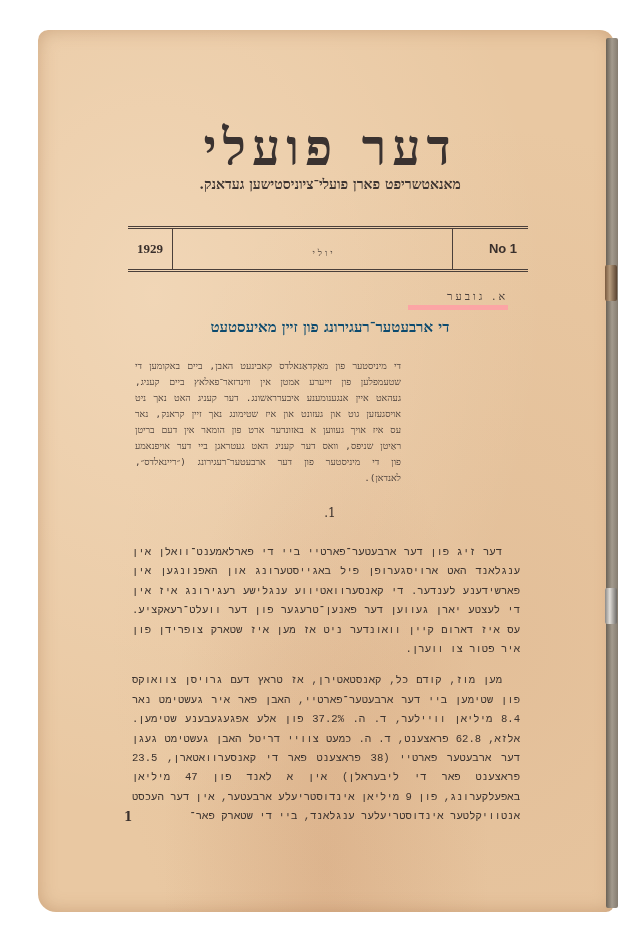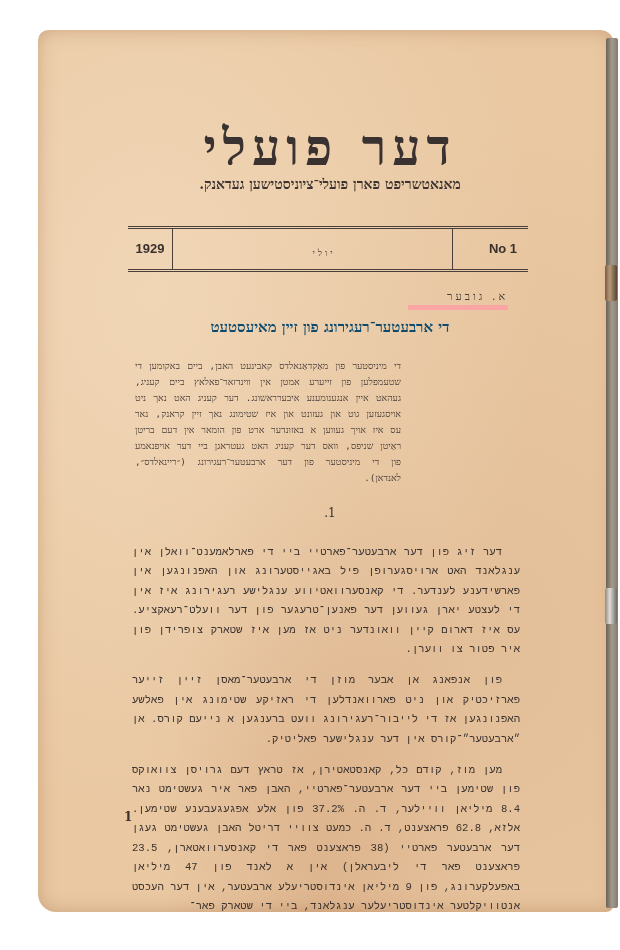--- a/index.html
+++ b/index.html
@@ -38,21 +38,21 @@
     position: absolute; left: 130px; top: 176px; width: 400px; text-align: center;
     direction: rtl; font-size: 14px; color: #3d3431; font-weight: bold;
   }
   .issue-box {
     position: absolute; left: 128px; top: 226px; width: 400px; height: 40px;
     border-top: 3px double #4a3f3a; border-bottom: 3px double #4a3f3a;
   }
   .issue-year {
     position: absolute; left: 0; top: 0; width: 44px; height: 40px;
     border-right: 1.5px solid #4a3f3a; line-height: 40px; text-align: center;
-    font-family: Liberation Sans, sans-serif; font-weight: bold; font-size: 13px; color: #3a302c;
+    font-family: Liberation Serif, serif; font-weight: bold; font-size: 13px; color: #3a302c;
   }
   .issue-month {
     position: absolute; left: 46px; top: 4px; width: 300px; height: 40px;
     line-height: 40px; text-align: center; direction: rtl; font-size: 9px; letter-spacing: 3px; color: #4a3f3a;
   }
   .issue-no {
     position: absolute; right: 0; top: 0; width: 50px; height: 40px;
     border-left: 1.5px solid #4a3f3a; line-height: 40px; text-align: center;
     font-family: "Liberation Sans", sans-serif; font-weight: bold; font-size: 13px; color: #3a302c; padding-left: 25px;
   }
@@ -105,17 +105,16 @@
 <div class="article-title">די ארבעטער־רעגירונג פון זיין מאיעסטעט</div>
 
 <div class="epigraph">
   <p>די מיניסטער פון מאַקדאַנאלדס קאבינעט האבן, ביים באקומען די שטעמפלען פון זייערע אמטן אין ווינדזאר־פאלאץ ביים קעניג, געהאט איין אנגענומענע איבערראשונג. דער קעניג האט נאך ניט אויסגעזען גוט און געזונט און איז שטימונג נאך זיין קראנק, נאר עס איז אויך געווען א באזונדער ארט פון הומאר אין דעם בריטן ראַיטן שניפס, וואס דער קעניג האט געטראגן ביי דער אויפנאמע פון די מיניסטער פון דער ארבעטער־רעגירונג (״ריינאלדס״, לאנדאן).</p>
 </div>
 
 <div class="section-num">.1</div>
 
 <div class="body-text">
   <p>דער זיג פון דער ארבעטער־פארטיי ביי די פארלאמענט־וואלן אין ענגלאנד האט ארויסגערופן פיל באגייסטערונג און האפנונגען אין פארשידענע לענדער. די קאנסערוואטיווע ענגלישע רעגירונג איז אין די לעצטע יארן געווען דער פאנען־טרעגער פון דער וועלט־רעאקציע. עס איז דארום קיין וואונדער ניט אז מען איז שטארק צופרידן פון איר פטור צו ווערן.</p>
-  <p>פון אנפאנג אן אבער מוזן די ארבעטער־מאסן זיין זייער פארזיכטיק און ניט פארוואנדלען די ראזיקע שטימונג אין פאלשע האפנונגען אז די לייבור־רעגירונג וועט ברענגען א נייעם קורס. אן ״ארבעטער״־קורס אין דער ענגלישער פאליטיק.</p>
   <p>מען מוז, קודם כל, קאנסטאטירן, אז טראץ דעם גרויסן צוואוקס פון שטימען ביי דער ארבעטער־פארטיי, האבן פאר איר געשטימט נאר 8.4 מיליאן וויילער, ד. ה. 37.2% פון אלע אפגעגעבענע שטימען. אלזא, 62.8 פראצענט, ד. ה. כמעט צוויי דריטל האבן געשטימט געגן דער ארבעטער פארטיי (38 פראצענט פאר די קאנסערוואטארן, 23.5 פראצענט פאר די ליבעראלן) אין א לאנד פון 47 מיליאן באפעלקערונג, פון 9 מיליאן אינדוסטריעלע ארבעטער, אין דער העכסט אנטוויקלטער אינדוסטריעלער ענגלאנד, ביי די שטארק פאר־</p>
 </div>
 
 <div class="page-num">1</div>
 
 </body></html>

